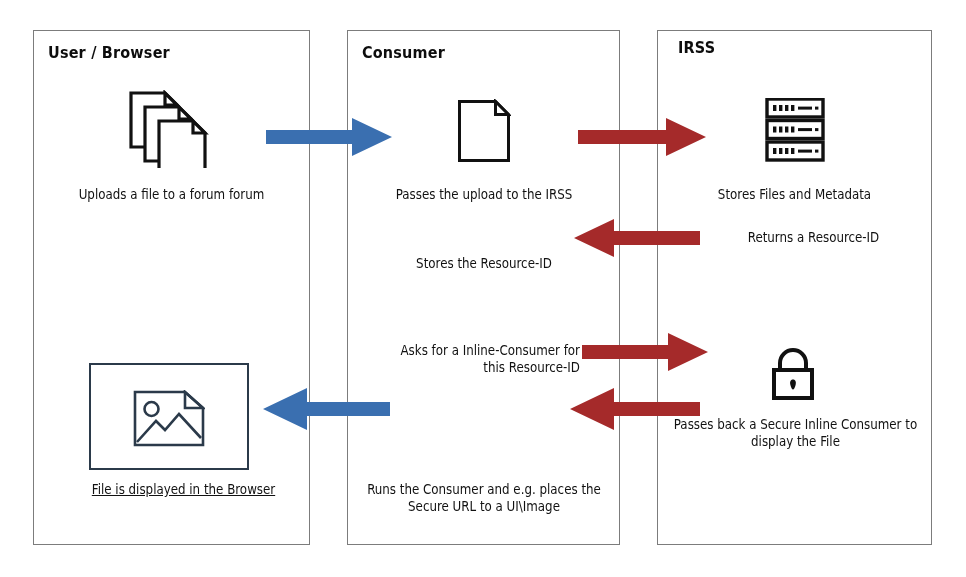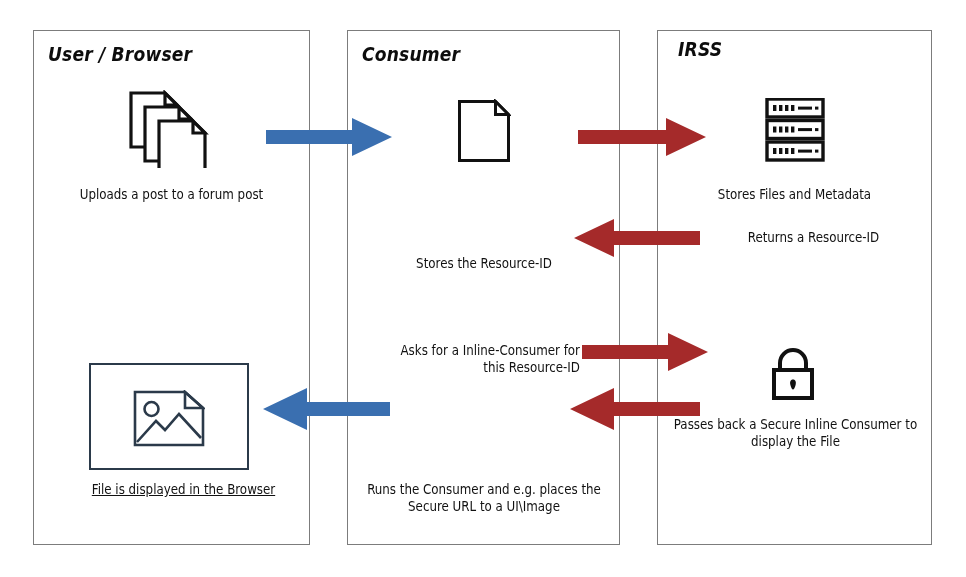--- a/index.html
+++ b/index.html
@@ -13,25 +13,24 @@
   
   .lane{
     position:absolute;
     border:1.5px solid #7c7c7c;
     background:#ffffff;
     box-sizing:border-box;
   }
   .lane-title{
     position:absolute;
     font-weight:bold;
-    font-size:19px;
+    font-size:16px;
     color:#0d0d0d;
     letter-spacing:0.2px;
     white-space:nowrap;
-    font-style:italic;
   }
 
   
   .cap{
     position:absolute;
     font-size:13.2px;
     color:#111111;
     text-align:center;
     line-height:1.28;
     white-space:pre-line;
@@ -156,22 +155,23 @@
 
     <g>
       <path d="M700,402 H614 V388 L570,409 L614,430 V416 H700 Z" fill="#a52a2a"></path>
     </g>
 
     <g>
       <path d="M390,402 H307 V388 L263,409 L307,430 V416 H390 Z" fill="#3a6fb0"></path>
     </g>
   </svg>
 
-  <div class="cap" style="left:48px;top:187px;width:247px;">Uploads a post to a forum post</div>
+  <div class="cap" style="left:48px;top:187px;width:247px;">Uploads a file to a forum forum</div>
 
+  <div class="cap" style="left:360px;top:187px;width:248px;">Passes the upload to the IRSS</div>
 
   <div class="cap" style="left:670px;top:187px;width:249px;">Stores Files and Metadata</div>
 
   <div class="cap" style="left:706px;top:230px;width:215px;">Returns a Resource-ID</div>
 
   <div class="cap" style="left:360px;top:256px;width:248px;text-align:center;">Stores the Resource-ID</div>
 
   <div class="cap" style="left:372px;top:343px;width:208px;text-align:right;">Asks for a Inline-Consumer for
 this Resource-ID</div>
 

